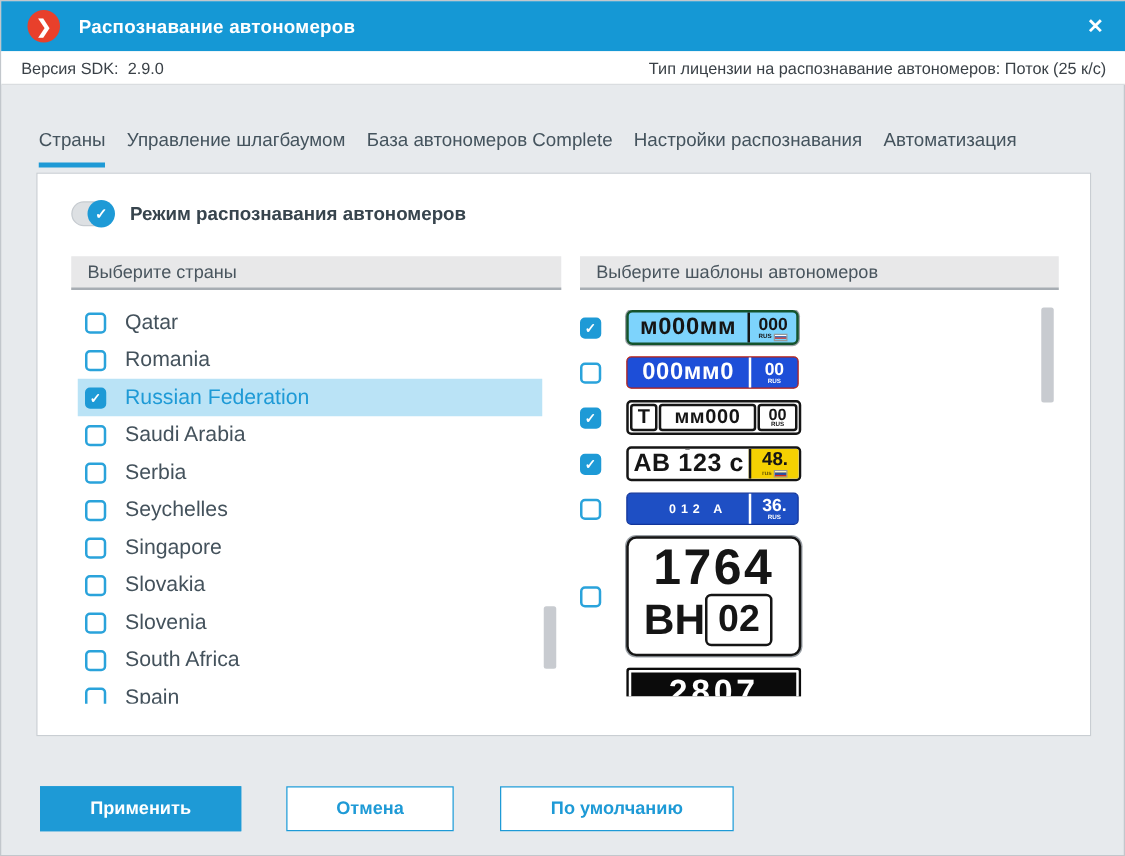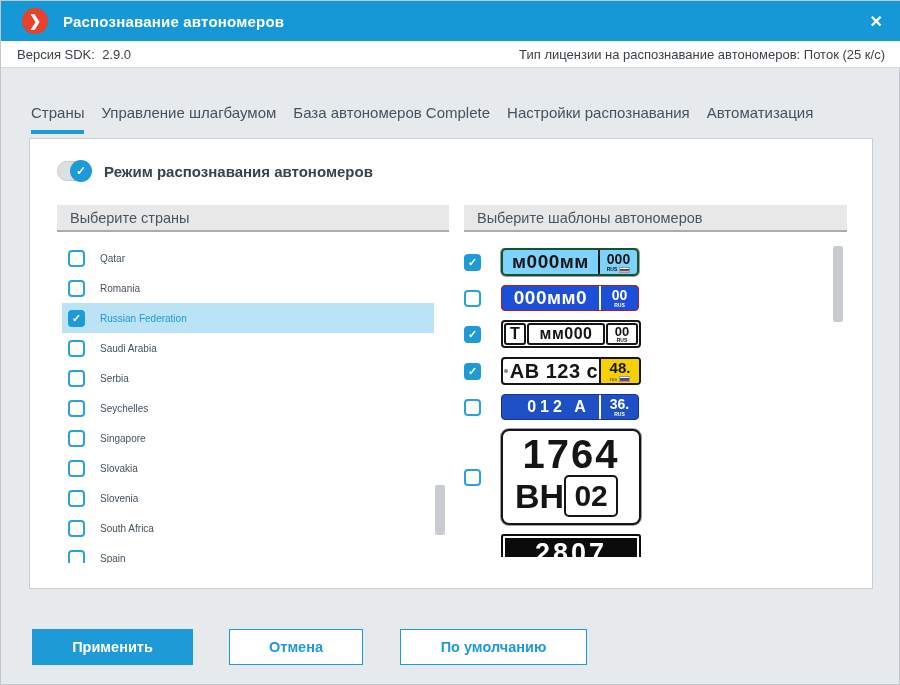--- a/index.html
+++ b/index.html
@@ -36,21 +36,21 @@
   .hdr-left { left:27px; width:392px; }
   .hdr-right { left:434px; width:383px; }
 
   
   .cb { flex:0 0 17px; width:17px; height:17px; border:2px solid #2AA3DB; border-radius:4px; background:#fff; display:flex; align-items:center; justify-content:center; color:transparent; font-size:11px; font-weight:bold; cursor:pointer; }
   .cb.checked { background:#1E9AD6; border-color:#1E9AD6; color:#fff; }
 
   
   .list-countries { position:absolute; left:32px; top:104px; width:372px; height:320px; overflow:hidden; }
   .country-row { height:30px; display:flex; align-items:center; padding-left:6px; cursor:pointer; }
-  .country-row .lbl { margin-left:15px; font-size:10px; color:#44525C; }
+  .country-row .lbl { margin-left:15px; font-size:17px; color:#44525C; }
   .country-row.selected { background:#BAE3F6; }
   .country-row.selected .lbl { color:#1E9AD6; }
   .sb-thumb { position:absolute; background:#C8CBD0; border-radius:2px; cursor:pointer; }
   .sb-left { left:405px; top:346px; width:10px; height:50px; }
   .sb-right { left:803px; top:107px; width:10px; height:76px; }
 
   
   .list-plates { position:absolute; left:434px; top:109px; width:369px; height:315px; overflow:hidden; }
   .plate-row { display:flex; align-items:center; margin-bottom:9px; }
   .plate-row .plate-wrap { margin-left:20px; }
@@ -72,28 +72,28 @@
   .p-red .p-sep { background:#fff; }
 
   .p-transit { width:140px; height:28px; background:#fff; border:2px solid #151515; border-radius:4px; display:flex; align-items:stretch; padding:1px; gap:1px; }
   .t-box { border:2px solid #151515; border-radius:3px; display:flex; align-items:center; justify-content:center; font-size:16px; }
   .t-prefix { width:22px; }
   .t-main { flex:1; letter-spacing:.5px; }
   .t-reg { width:32px; flex-direction:column; line-height:1; }
   .t-reg .p-reg-num { font-size:13px; }
 
   .p-yellow { width:140px; height:28px; background:#fff; border:2px solid #151515; border-radius:4px; display:flex; overflow:hidden; }
-  .p-yellow .p-main { font-size:20px; }
+  .p-yellow .p-main { font-size:20px;flex-direction:column; }
   .p-yellow .dot { width:4px; height:4px; background:#888; border-radius:50%; margin-right:2px; }
   .yreg { width:40px; background:#F5D102; border-left:2px solid #151515; display:flex; flex-direction:column; align-items:center; justify-content:center; line-height:1; }
   .yreg .p-reg-num { font-size:15px; }
   .yreg .p-rus { color:#6b5a00; }
 
   .p-blue { width:138px; height:26px; background:#1E4FC4; border-radius:4px; display:flex; color:#fff; border:1px solid #12359A; }
-  .p-blue .p-main { font-size:16px; letter-spacing:4px;padding-left:16px; }
+  .p-blue .p-main { font-size:10px; letter-spacing:4px;padding-left:16px; }
   .p-blue .p-sep { background:#fff; }
 
   .p-big { width:140px; height:96px; background:#fff; border:2px solid #151515; border-radius:8px; display:flex; flex-direction:column; padding:3px 8px 5px; box-shadow:0 0 0 1px #9aa0a6; }
   .big-top { flex:1; display:flex; align-items:center; justify-content:center; font-size:40px; letter-spacing:2px; line-height:1; }
   .big-bot { height:44px; display:flex; align-items:center; justify-content:flex-start; }
   .big-letters { font-size:34px; line-height:1; margin-left:4px; }
   .big-reg { width:54px; height:42px; border:2px solid #151515; border-radius:5px; display:flex; align-items:center; justify-content:center; font-size:30px; line-height:1; }
 
   .p-black-clip { width:140px; height:23px; overflow:hidden; }
   .p-black { width:140px; height:38px; background:#0B0B0B; border-radius:3px; box-shadow:inset 0 0 0 2px #0B0B0B, inset 0 0 0 4px #fff; display:flex; align-items:flex-start; justify-content:center; color:#fff; font-size:27px; letter-spacing:3px; padding-top:4px; }

